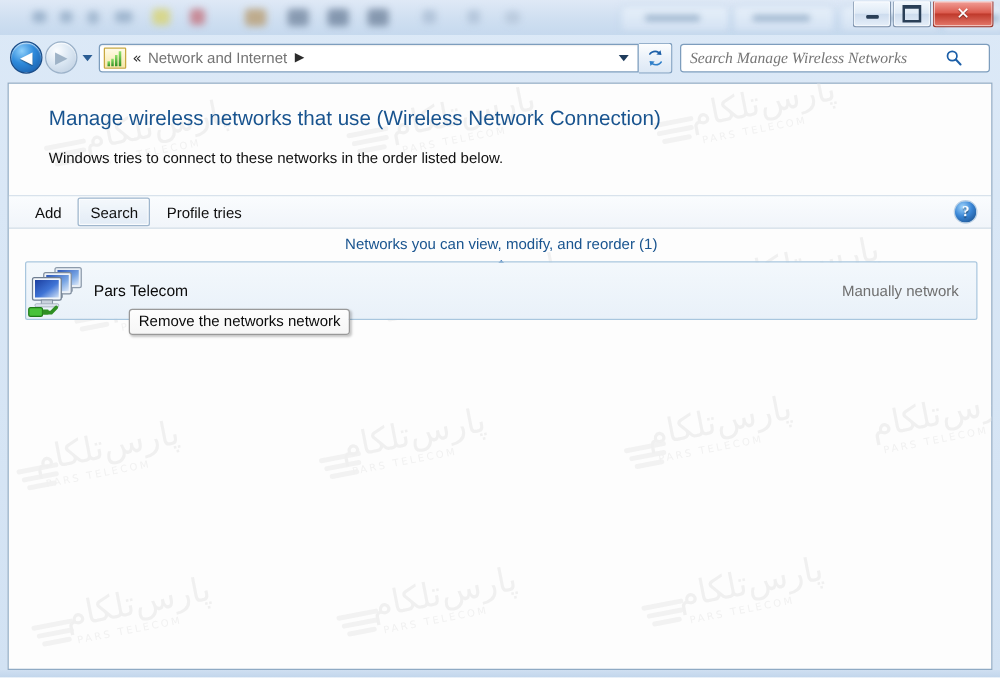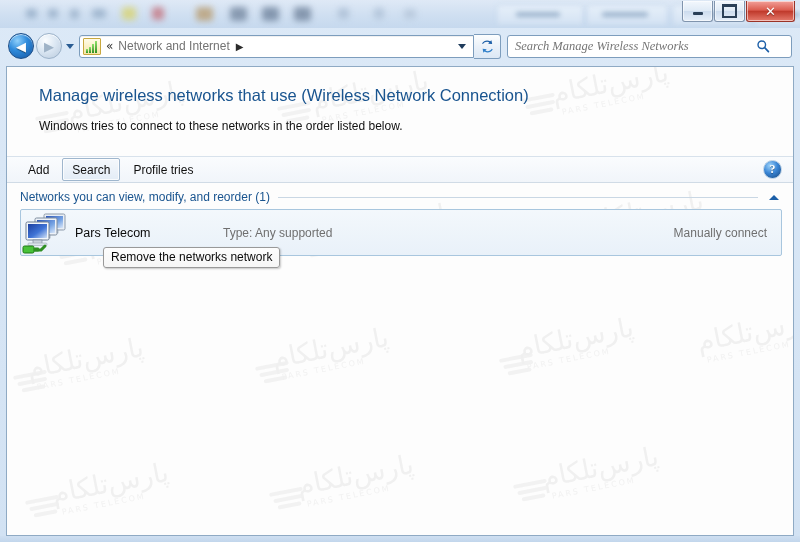--- a/index.html
+++ b/index.html
@@ -199,21 +199,21 @@
     margin-right: 6px;
     border: 1px solid #7d9dbd;
     border-left: none;
     border-radius: 0 3px 3px 0;
     background: linear-gradient(180deg,#fdfefe 0%,#eaf1f9 50%,#dce8f5 100%);
     display: flex; align-items: center; justify-content: center;
   }
   #refresh-btn svg { display:block; }
 
   #search-box {
-    width: 285px; height: 23px;
+    width: 248px; height: 23px;
     flex: none;
     margin-right: 8px;
     background: #fff;
     border: 1px solid #7d9dbd;
     border-radius: 3px;
     display: flex;
     align-items: center;
     padding: 0 20px 0 7px;
     box-sizing: border-box;
   }
@@ -337,20 +337,21 @@
     box-sizing: border-box;
   }
 
   
   #section-header {
     position: absolute;
     left: 13px; top: 121px;
     width: 762px; height: 18px;
     display: flex;
     align-items: center;
+    flex-direction: column;
   }
   #section-label {
     font-size: 12px;
     color: #19548f;
     white-space: nowrap;
     flex: none;
   }
   #section-rule {
     flex: 1;
     height: 1px;
@@ -644,22 +645,21 @@
                 </linearGradient>
                 <linearGradient id="g2" x1="0" y1="0" x2="1" y2="1">
                   <stop offset="0%" stop-color="#2d57b8"></stop>
                   <stop offset="60%" stop-color="#78a5e4"></stop>
                   <stop offset="100%" stop-color="#dbe8f9"></stop>
                 </linearGradient>
               </defs>
             </svg>
           </span>
           <span class="net-name">Pars Telecom</span>
-          <span class="net-col type">Type: Any supported</span>
-          <span class="net-col conn">Manually connect</span>
+          <span class="net-col conn">Manually network</span>
         </div>
       </div>
 
       <div id="tooltip">Remove the networks network</div>
 
     </div>
   </div>
 
   <div id="bottom-frame"></div>
 </div>

